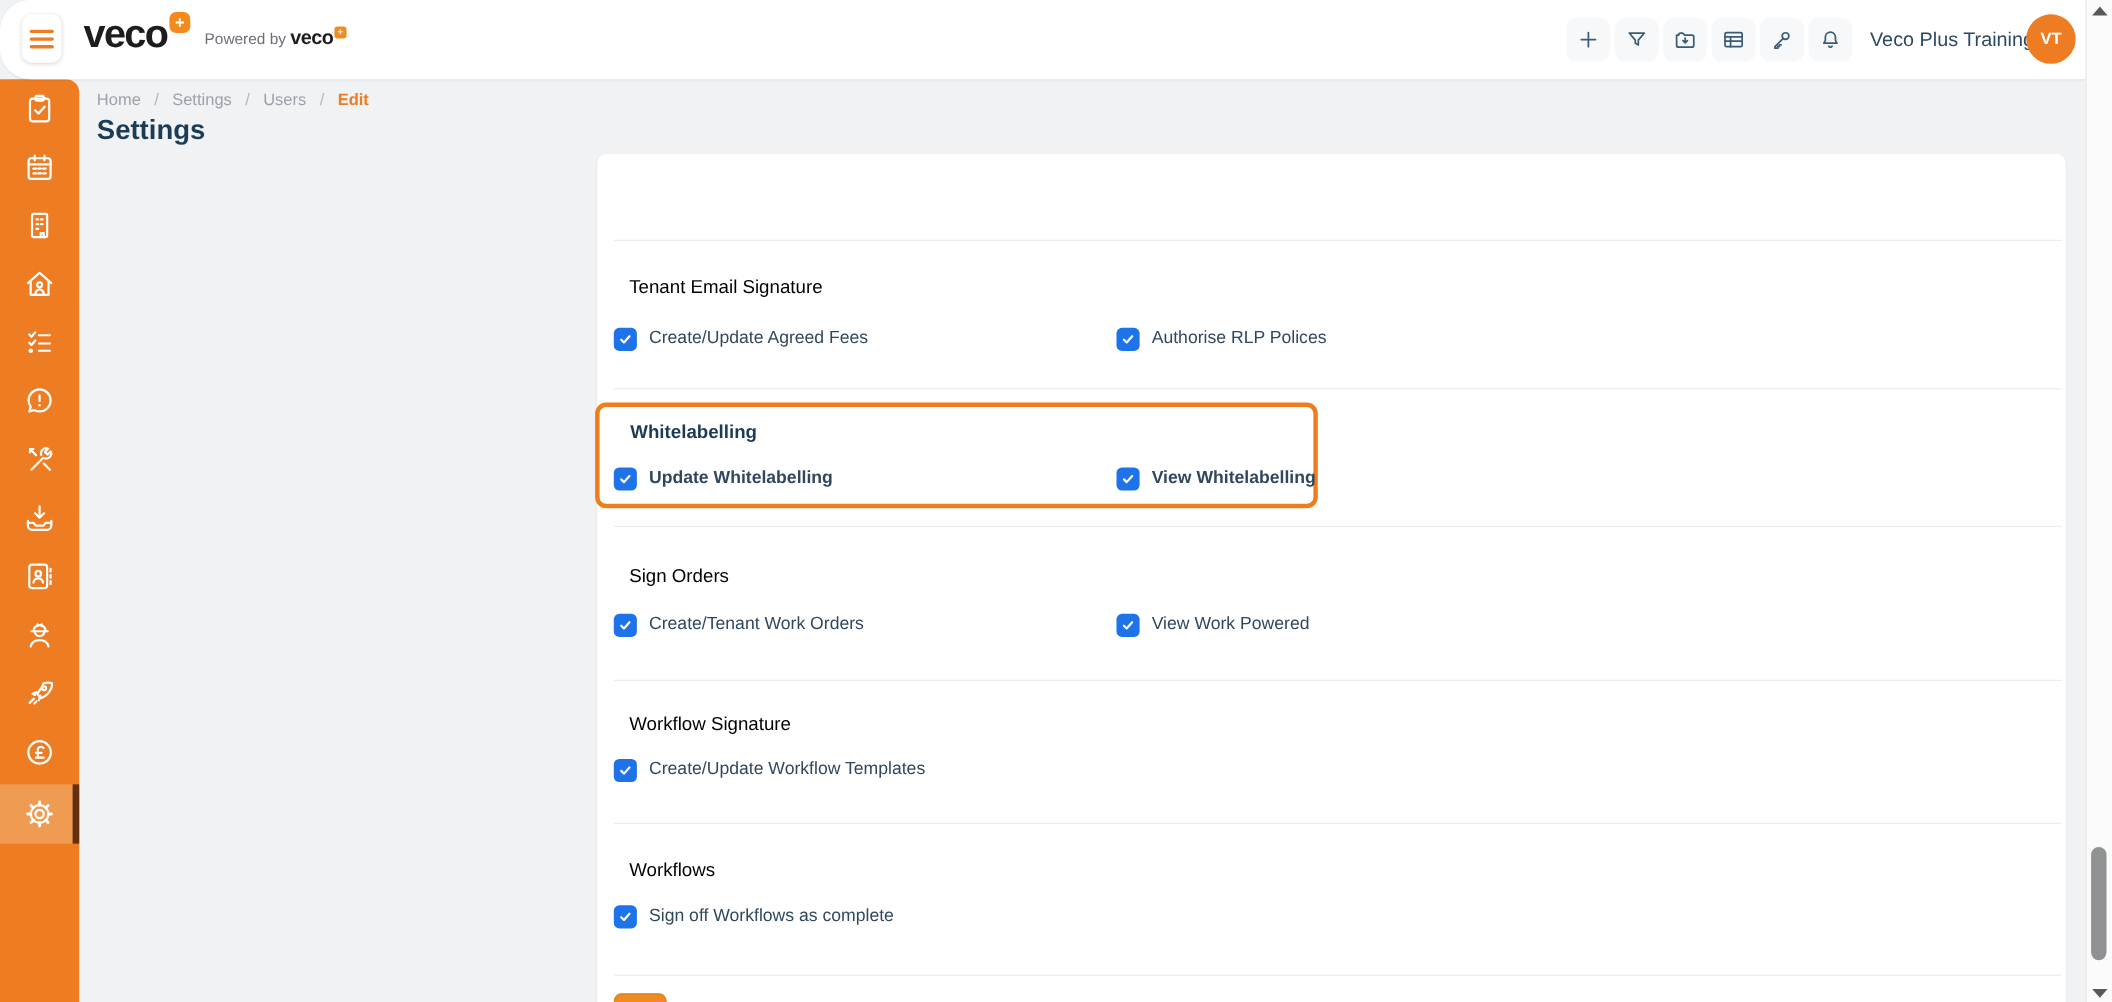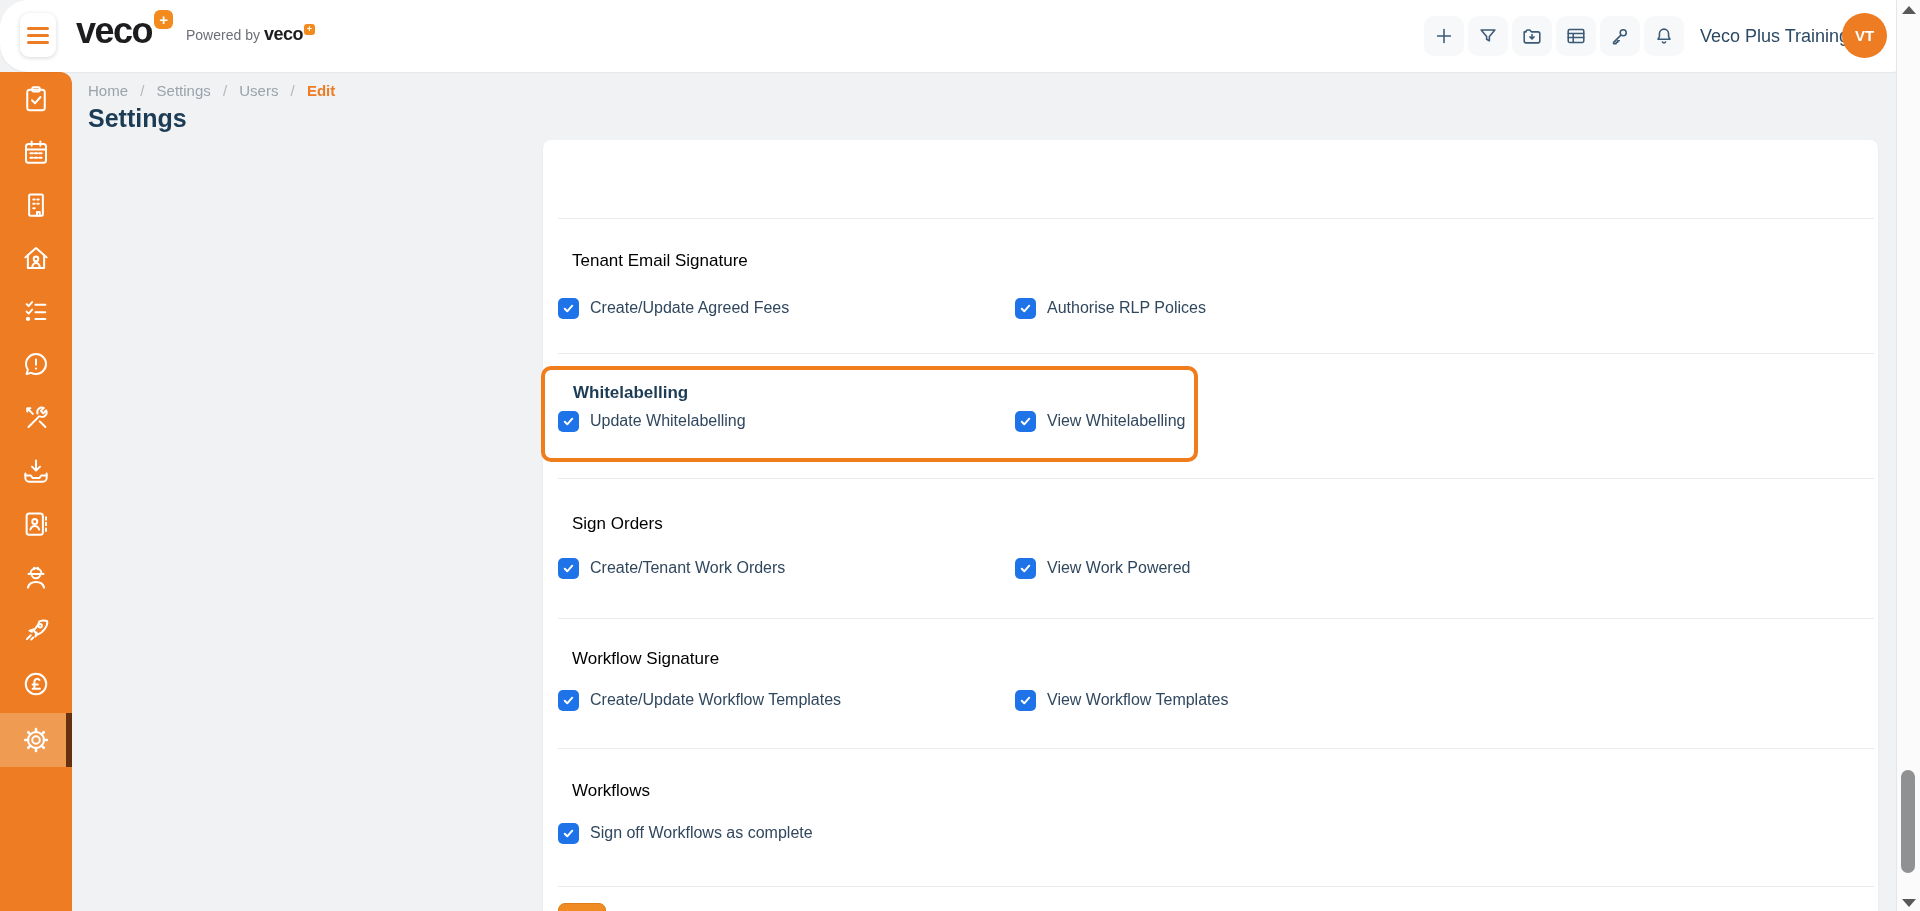--- a/index.html
+++ b/index.html
@@ -71,21 +71,21 @@
   .crow { position:absolute; left:15px; display:flex; }
   .citem { width:457px; display:flex; align-items:center; gap:11px; }
   .checkbox { width:21px; height:21px; border-radius:5px; background:#1e73e8; flex:0 0 21px;
               display:flex; align-items:center; justify-content:center; cursor:pointer; }
   .checkbox svg { width:15px; height:15px; }
   .clabel { font-size:16px; color:#30475e; line-height:22px; }
   .divider { position:absolute; left:15px; right:4px; height:1px; background:#e9ebee; }
   .highlight-box { position:absolute; left:-2px; top:226px; width:657px; height:96px;
                    border:4px solid #ef7d1c; border-radius:10px; }
   .hl-title { position:absolute; left:13px; top:12px; font-size:17px; font-weight:700; color:#1c3c55; line-height:22px;margin-left:15px; }
-  .hl-row { position:absolute; left:13px; top:40px; display:flex; }
+  .hl-row { position:absolute; left:13px; top:54px; display:flex;font-weight:bold; }
   .save-btn { position:absolute; left:15px; top:763px; width:48px; height:36px; border-radius:7px;
               background:#ef8b22; border:1px solid #e07c15; cursor:pointer; }
 </style>
 </head>
 <body>
 
 <div class="viewport">
 
   <div class="header">
     <div class="hamburger-btn">
@@ -322,28 +322,20 @@
       <div class="sect-title" style="top:508px">Workflow Signature</div>
       <div class="crow" style="top:549px">
         <div class="citem">
           <span class="checkbox">
               <svg viewBox="0 0 24 24">
                 <path d="M6 12.5l4 4 8-9" stroke="#fff" stroke-width="3.2" fill="none" stroke-linecap="round" stroke-linejoin="round"></path>
               </svg>
             </span>
           <span class="clabel">Create/Update Workflow Templates</span>
         </div>
-        <div class="citem">
-          <span class="checkbox">
-              <svg viewBox="0 0 24 24">
-                <path d="M6 12.5l4 4 8-9" stroke="#fff" stroke-width="3.2" fill="none" stroke-linecap="round" stroke-linejoin="round"></path>
-              </svg>
-            </span>
-          <span class="clabel">View Workflow Templates</span>
-        </div>
       </div>
       <div class="divider" style="top:608px"></div>
 
       <div class="sect-title" style="top:640px">Workflows</div>
       <div class="crow" style="top:682px">
         <div class="citem">
           <span class="checkbox">
               <svg viewBox="0 0 24 24">
                 <path d="M6 12.5l4 4 8-9" stroke="#fff" stroke-width="3.2" fill="none" stroke-linecap="round" stroke-linejoin="round"></path>
               </svg>

